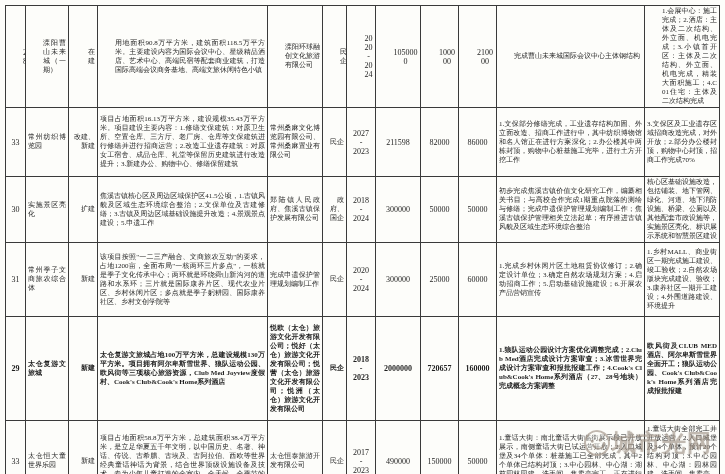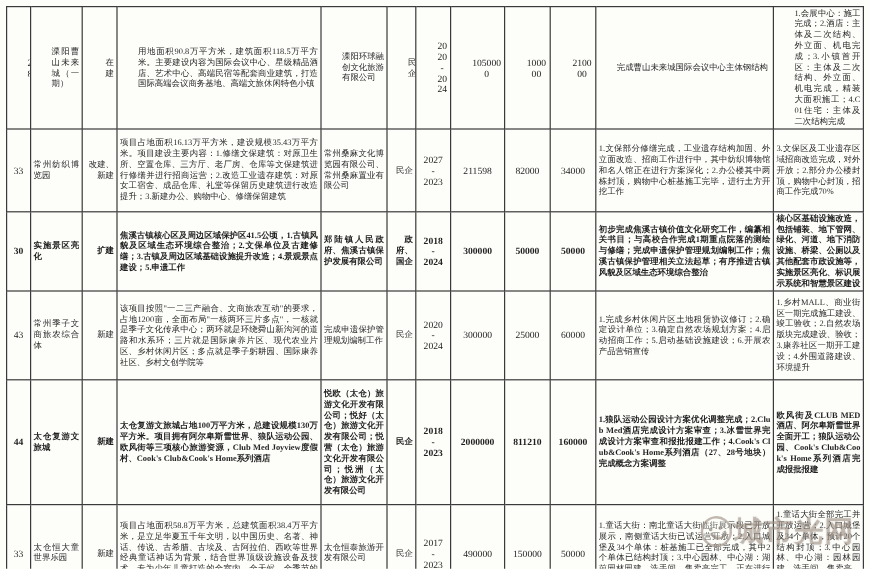--- a/index.html
+++ b/index.html
@@ -20,21 +20,21 @@
     vertical-align:middle;
     overflow:hidden;
     word-break:break-all;
     text-align:justify;
   }
   td.center{text-align:right;text-justify:none;margin-left:44px;}
   td.num{font-size:8px;text-align:center;letter-spacing:0;margin-left:36px;}
   td.years div{text-align:center;}
   tr.r0 td{height:84px;padding-left:17px;}
   tr.r1 td{height:66px;}
-  tr.r2 td{height:55px;font-weight:bold;}
+  tr.r2 td{height:55px;}
   tr.r3 td{height:71px;}
   tr.r4 td{height:101px;font-weight:bold;}
   tr.r5 td{height:78px;}
   
   .watermark{
     position:absolute;left:584px;top:420px;width:140px;height:46px;
     display:flex;align-items:center;gap:2px;
     opacity:.8;pointer-events:none;
   }
   .wm-face{
@@ -107,21 +107,21 @@
       <td>项目占地面积16.13万平方米，建设规模35.43万平方米。项目建设主要内容：1.修缮文保建筑：对原卫生所、空置仓库、三方厅、老厂房、仓库等文保建筑进行修缮并进行招商运营；2.改造工业遗存建筑：对原女工宿舍、成品仓库、礼堂等保留历史建筑进行改造提升；3.新建办公、购物中心、修缮保留建筑</td>
       <td>常州桑麻文化博览园有限公司、常州桑麻置业有限公司</td>
       <td class="center">民企</td>
       <td class="years num">
         <div>2027</div>
         <div>-</div>
         <div>2023</div>
       </td>
       <td class="num">211598</td>
       <td class="num">82000</td>
-      <td class="num">34000</td>
+      <td class="num">86000</td>
       <td>1.文保部分修缮完成，工业遗存结构加固、外立面改造、招商工作进行中，其中纺织博物馆和名人馆正在进行方案深化；2.办公楼其中两栋封顶，购物中心桩基施工完毕，进行土方开挖工作</td>
       <td>3.文保区及工业遗存区域招商改造完成，对外开放；2.部分办公楼封顶，购物中心封顶，招商工作完成70%</td>
     </tr>
 
     <tr class="r2">
       <td class="num">30</td>
       <td>实施景区亮化</td>
       <td class="center">扩建</td>
       <td>焦溪古镇核心区及周边区域保护区41.5公顷，1.古镇风貌及区域生态环境综合整治；2.文保单位及古建修缮；3.古镇及周边区域基础设施提升改造；4.景观景点建设；5.申遗工作</td>
       <td>郑陆镇人民政府、焦溪古镇保护发展有限公司</td>
@@ -132,52 +132,52 @@
         <div>2024</div>
       </td>
       <td class="num">300000</td>
       <td class="num">50000</td>
       <td class="num">50000</td>
       <td>初步完成焦溪古镇价值文化研究工作，编纂相关书目；与高校合作完成1期重点院落的测绘与修缮；完成申遗保护管理规划编制工作；焦溪古镇保护管理相关立法起草；有序推进古镇风貌及区域生态环境综合整治</td>
       <td>核心区基础设施改造，包括铺装、地下管网、绿化、河道、地下消防设施、桥梁、公厕以及其他配套市政设施等，实施景区亮化、标识展示系统和智慧景区建设</td>
     </tr>
 
     <tr class="r3">
-      <td class="num">43</td>
+      <td class="num">31</td>
       <td>常州季子文商旅农综合体</td>
       <td class="center">新建</td>
       <td>该项目按照"一二三产融合、文商旅农互动"的要求，占地1200亩，全面布局"一核两环三片多点"，一核就是季子文化传承中心；两环就是环绕舜山新沟河的道路和水系环；三片就是国际康养片区、现代农业片区、乡村休闲片区；多点就是季子躬耕园、国际康养社区、乡村文创学院等</td>
       <td>完成申遗保护管理规划编制工作</td>
       <td class="center">民企</td>
       <td class="years num">
         <div>2020</div>
         <div>-</div>
         <div>2024</div>
       </td>
       <td class="num">300000</td>
       <td class="num">25000</td>
       <td class="num">60000</td>
       <td>1.完成乡村休闲片区土地租赁协议修订；2.确定设计单位；3.确定自然农场规划方案；4.启动招商工作；5.启动基础设施建设；6.开展农产品营销宣传</td>
       <td>1.乡村MALL、商业街区一期完成施工建设、竣工验收；2.自然农场版块完成建设、验收；3.康养社区一期开工建设；4.外围道路建设、环境提升</td>
     </tr>
 
     <tr class="r4">
-      <td class="num">44</td>
+      <td class="num">29</td>
       <td>太仓复游文旅城</td>
       <td class="center">新建</td>
       <td>太仓复游文旅城占地100万平方米，总建设规模130万平方米。项目拥有阿尔卑斯雪世界、狼队运动公园、欧风街等三项核心旅游资源，Club Med Joyview度假村、Cook's Club&amp;Cook's Home系列酒店</td>
       <td>悦欧（太仓）旅游文化开发有限公司；悦好（太仓）旅游文化开发有限公司；悦营（太仓）旅游文化开发有限公司；悦洲（太仓）旅游文化开发有限公司</td>
       <td class="center">民企</td>
       <td class="years num">
         <div>2018</div>
         <div>-</div>
         <div>2023</div>
       </td>
       <td class="num">2000000</td>
-      <td class="num">811210</td>
+      <td class="num">720657</td>
       <td class="num">160000</td>
       <td>1.狼队运动公园设计方案优化调整完成；2.Club Med酒店完成设计方案审查；3.冰雪世界完成设计方案审查和报批报建工作；4.Cook's Club&amp;Cook's Home系列酒店（27、28号地块）完成概念方案调整</td>
       <td>欧风街及CLUB MED酒店、阿尔卑斯雪世界全面开工；狼队运动公园、Cook's Club&amp;Cook's Home系列酒店完成报批报建</td>
     </tr>
 
     <tr class="r5">
       <td class="num">33</td>
       <td>太仓恒大童世界乐园</td>
       <td class="center">新建</td>
       <td>项目占地面积58.8万平方米，总建筑面积38.4万平方米，是立足华夏五千年文明，以中国历史、名著、神话、传说、古希腊、古埃及、古阿拉伯、西欧等世界经典童话神话为背景，结合世界顶级设施设备及技术，专为少年儿童打造的全室内、全天候、全季节的顶级文化旅游产业项目</td>

